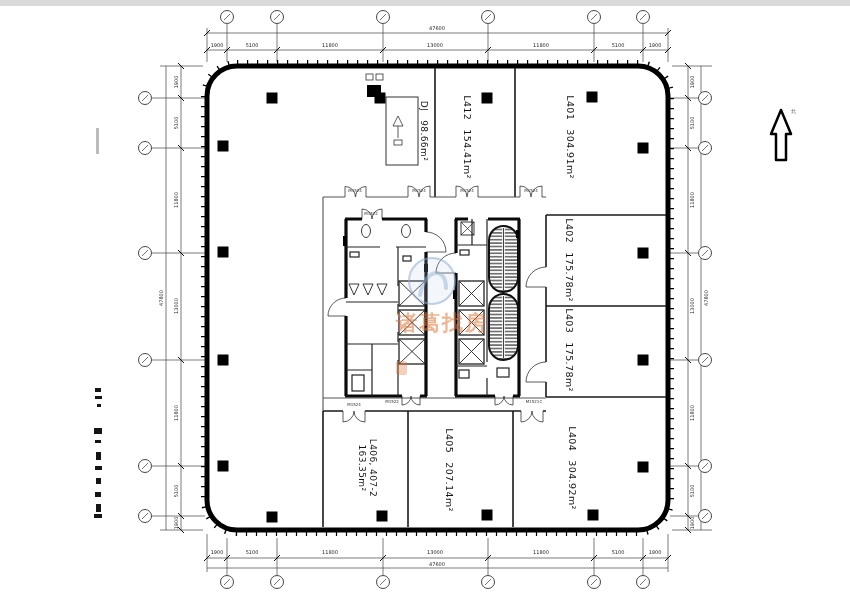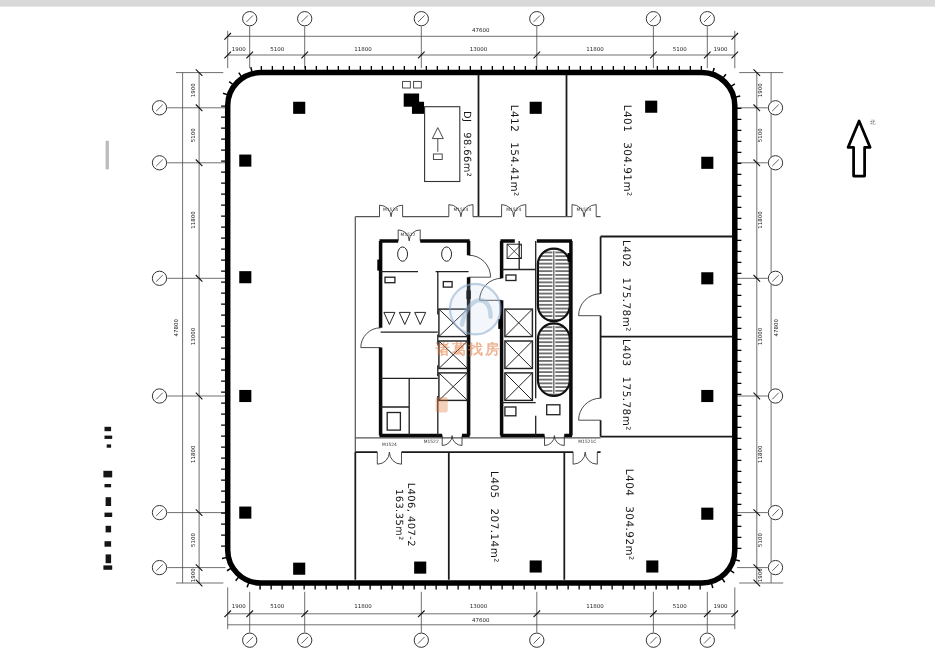--- a/index.html
+++ b/index.html
@@ -7,21 +7,21 @@
           font-family:"DejaVu Sans",sans-serif;}
   .abs{position:absolute;}
   #topbar{left:0;top:0;width:850px;height:6px;background:#d9d9d9;}
   .rlabel{position:absolute;transform:translate(-50%,-50%) rotate(90deg);white-space:nowrap;
           font-size:9.5px;color:#141414;letter-spacing:.4px;}
   .rlabel .sp{margin-left:9px;}
   .rlabel.two{text-align:center;line-height:11px;font-size:9px;}
   .dim{position:absolute;transform:translate(-50%,-50%);font-size:5px;color:#222;white-space:nowrap;}
   .dimv{position:absolute;transform:translate(-50%,-50%) rotate(-90deg);font-size:5px;color:#222;white-space:nowrap;}
   .tag{position:absolute;transform:translate(-50%,-50%);font-size:4px;color:#333;white-space:nowrap;}
-  #wm-text{position:absolute;left:396px;top:309px;font-size:13px;letter-spacing:2px;
+  #wm-text{position:absolute;left:396px;top:309px;font-size:21px;letter-spacing:2px;
            color:rgba(224,118,56,.55);font-weight:bold;}
   #wm-frag{position:absolute;left:396px;top:361px;width:11px;height:14px;
            background:rgba(224,118,56,.35);border-radius:2px;}
   #north-label{position:absolute;left:791px;top:108px;font-size:5px;color:#555;}
 </style>
 </head>
 <body>
 
 <div id="canvas">
   <div id="topbar" class="abs"></div>

